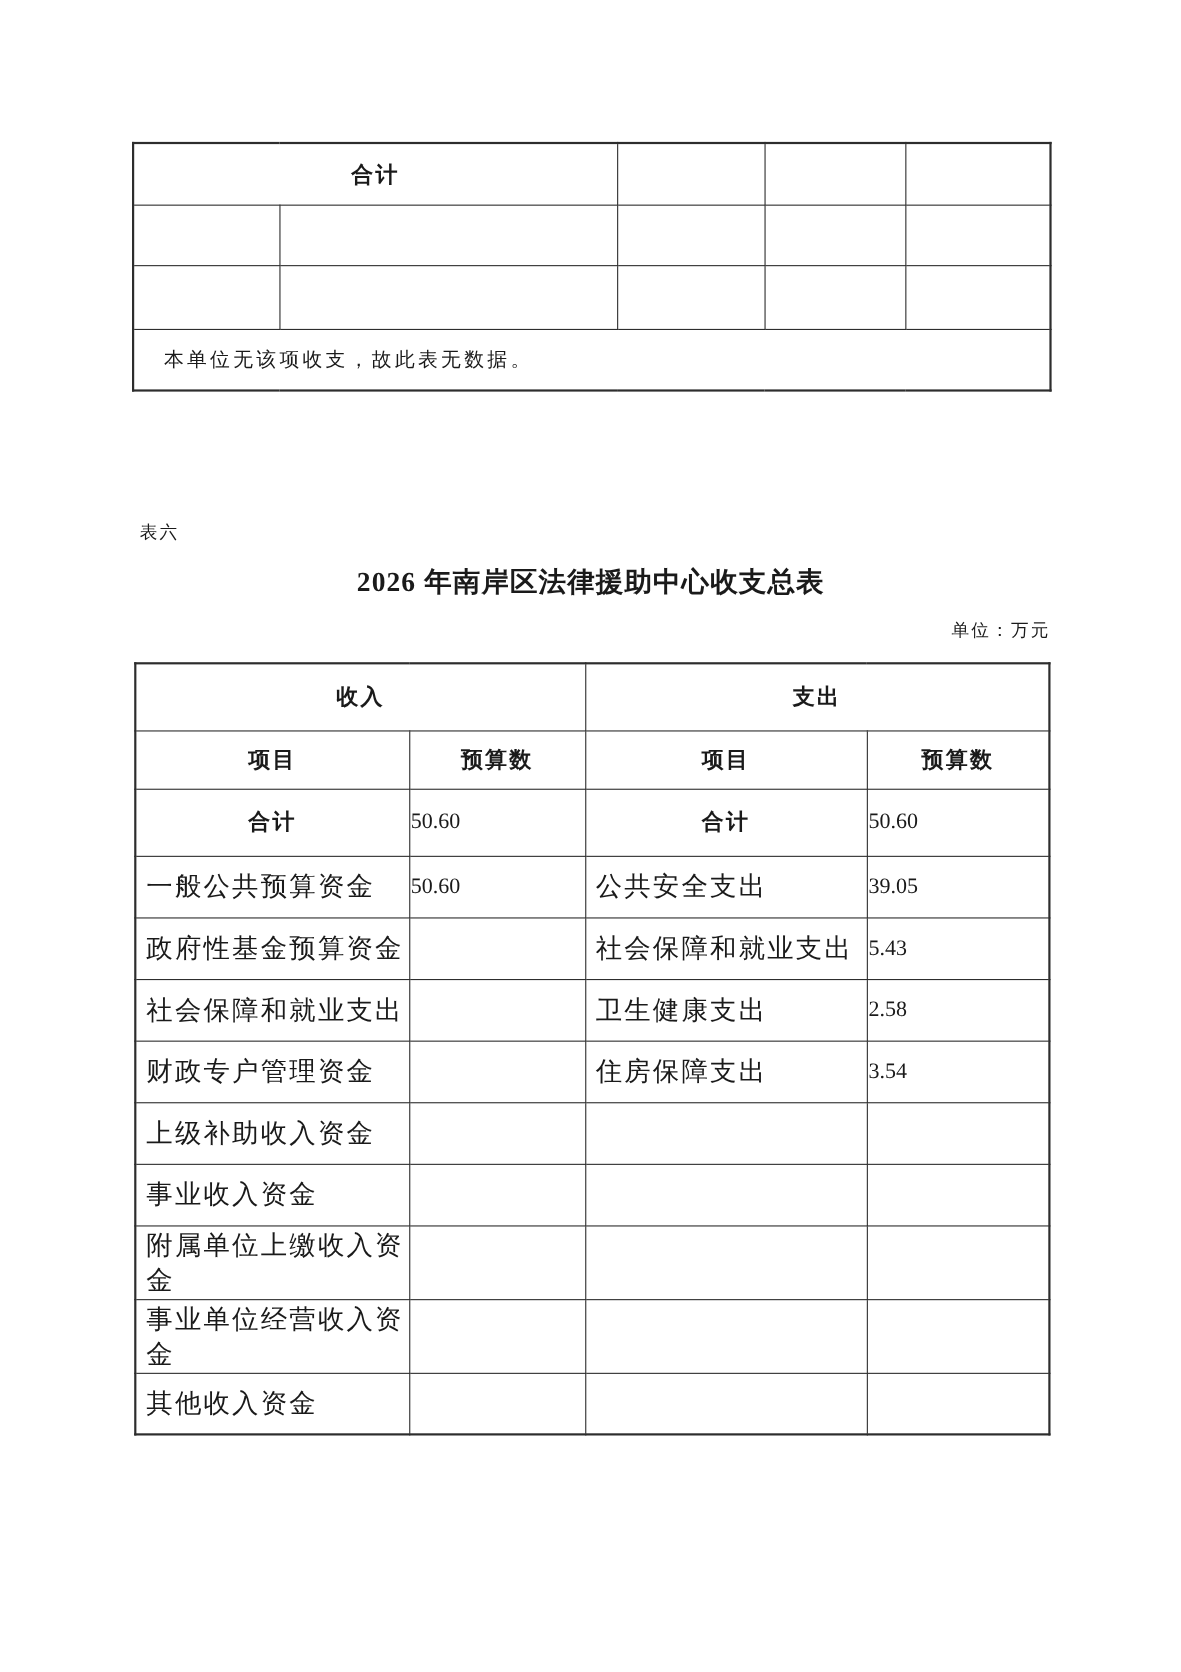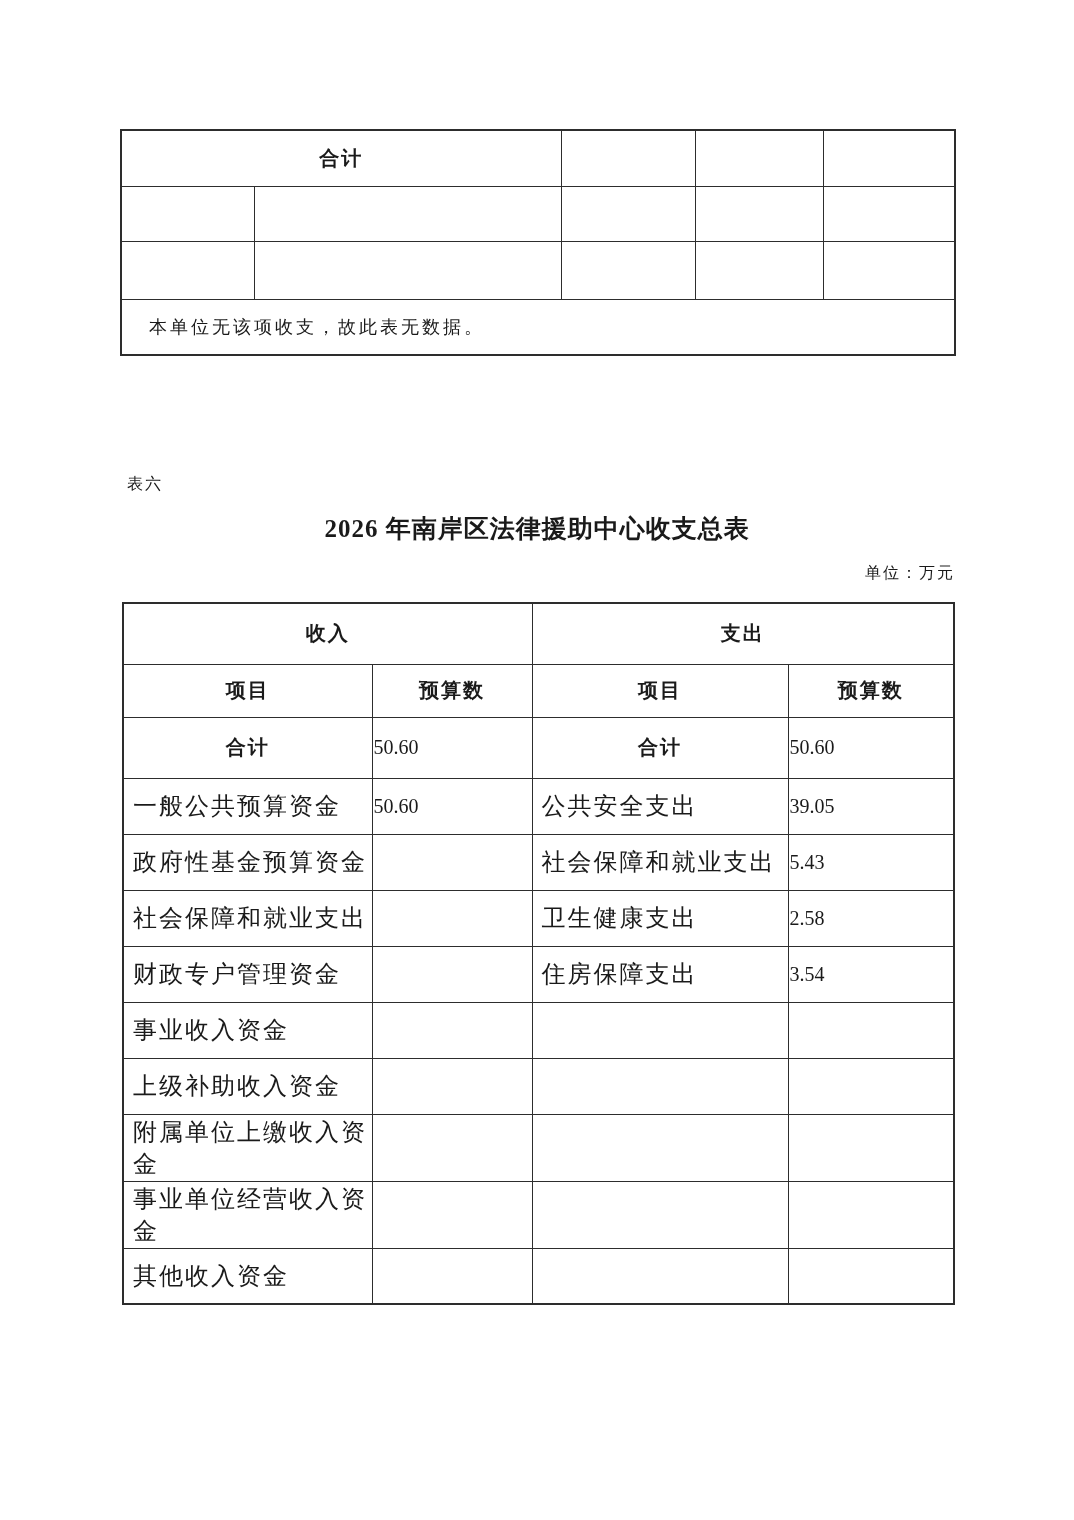--- a/index.html
+++ b/index.html
@@ -164,27 +164,27 @@
       <td class="label">卫生健康支出</td>
       <td class="num">2.58</td>
     </tr>
     <tr>
       <td class="label">财政专户管理资金</td>
       <td class="num"></td>
       <td class="label">住房保障支出</td>
       <td class="num">3.54</td>
     </tr>
     <tr>
+      <td class="label">上级补助收入资金</td>
+      <td class="num"></td>
+      <td class="label"></td>
+      <td class="num"></td>
+    </tr>
+    <tr>
       <td class="label">事业收入资金</td>
-      <td class="num"></td>
-      <td class="label"></td>
-      <td class="num"></td>
-    </tr>
-    <tr>
-      <td class="label">上级补助收入资金</td>
       <td class="num"></td>
       <td class="label"></td>
       <td class="num"></td>
     </tr>
     <tr>
       <td class="label">附属单位上缴收入资金</td>
       <td class="num"></td>
       <td class="label"></td>
       <td class="num"></td>
     </tr>

